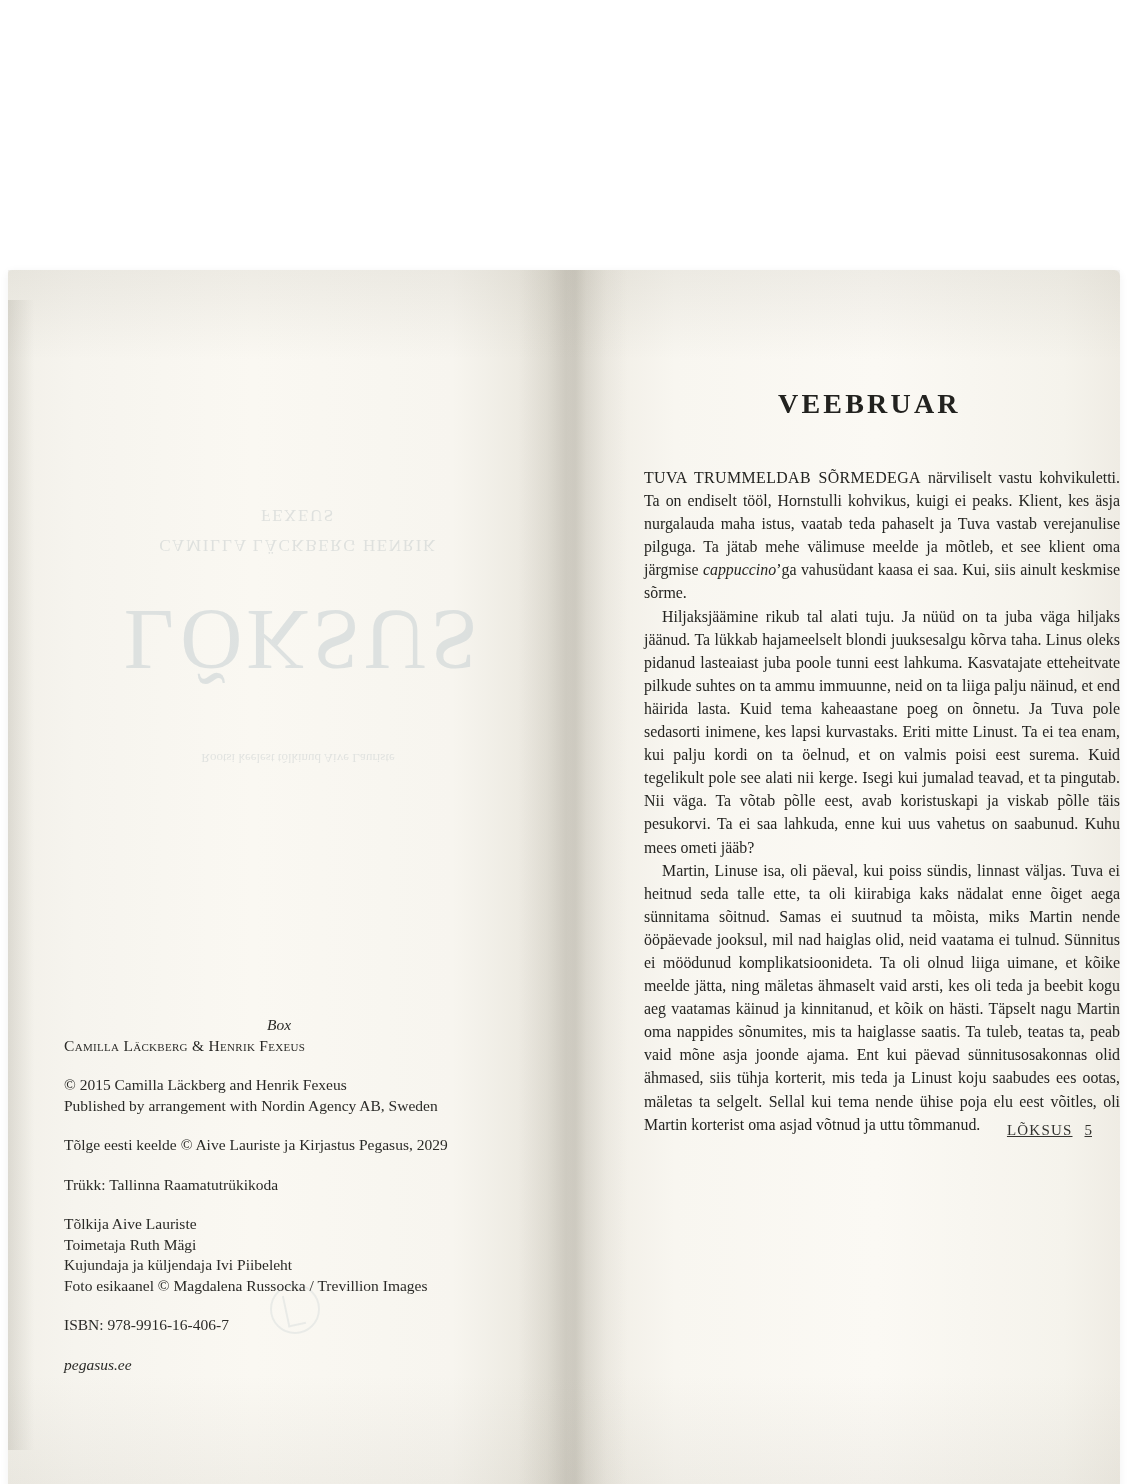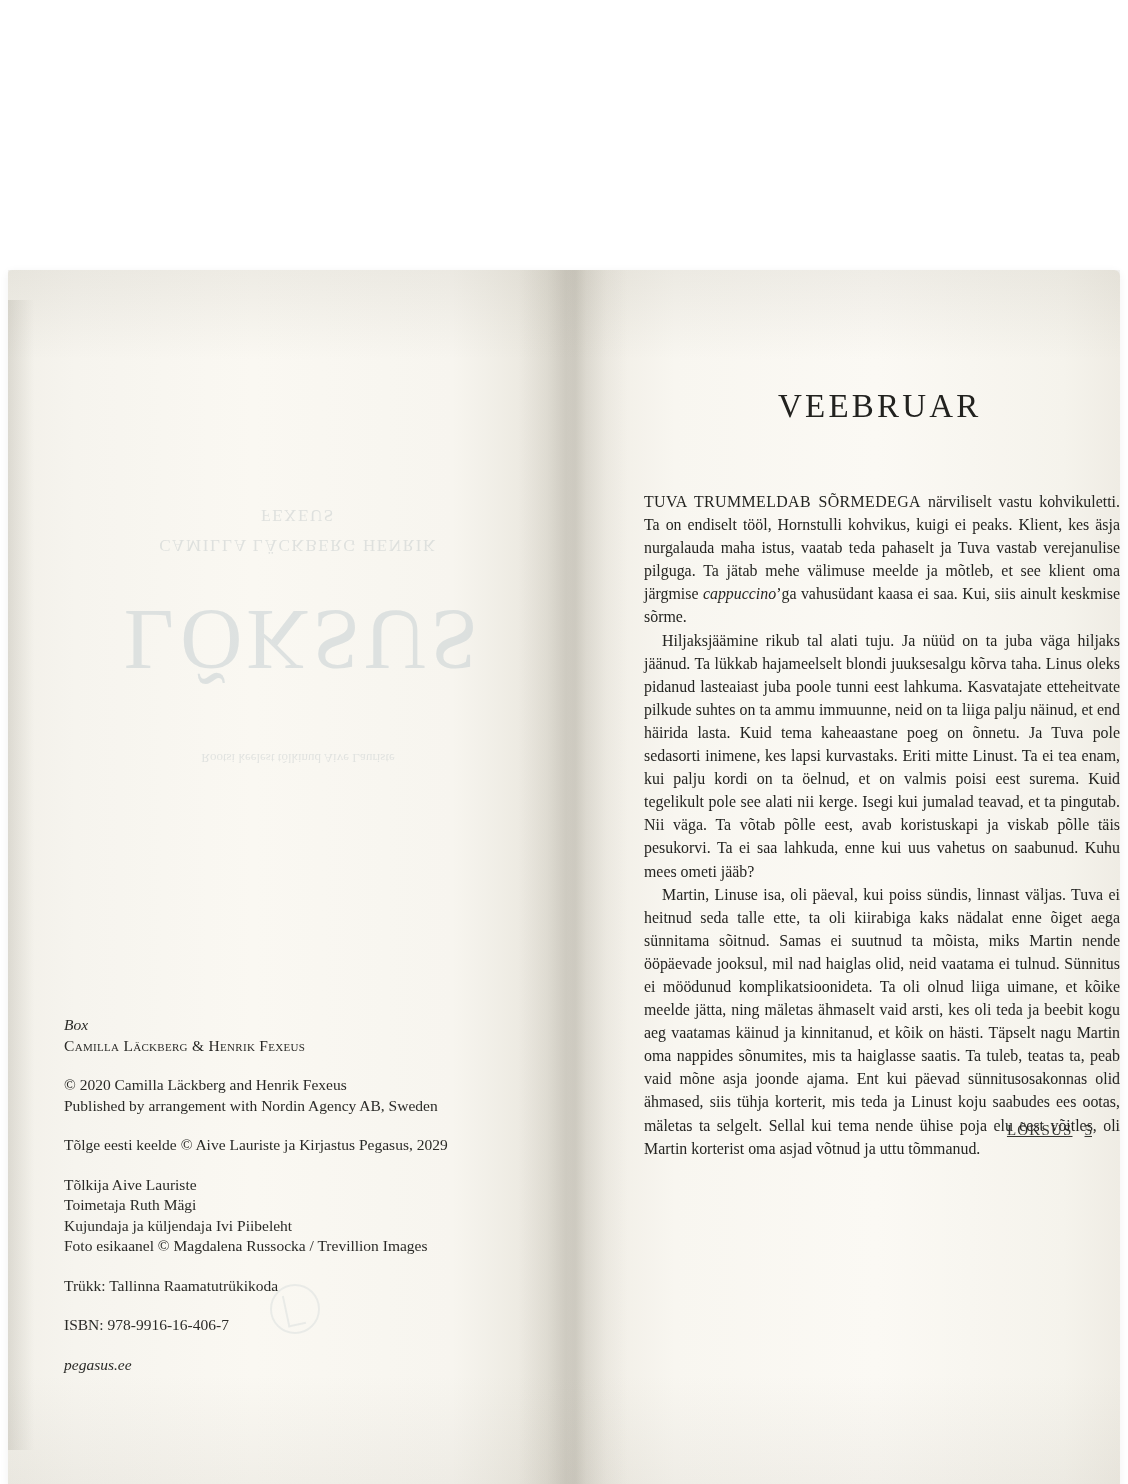--- a/index.html
+++ b/index.html
@@ -150,52 +150,51 @@
     width: 430px;
     font-size: 15.5px;
     line-height: 20.5px;
     color: #2a2a27;
   }
   .imprint .grp { margin-bottom: 19px; }
   .imprint .sc {
     font-variant: small-caps;
     letter-spacing: 0.3px;
   }
-  .imprint .italic { font-style: italic; }
+  .imprint .italic { font-style: italic; text-align: center; }
   .imprint .web { font-style: italic; }
 
   
   .page-right {
     position: absolute;
     left: 600px;
     top: 0;
     width: 500px;
     height: 100%;
   }
   .chapter-title {
     position: absolute;
     left: 170px;
     top: 118px;
-    font-size: 33px;
+    font-size: 28px;
     letter-spacing: 3.2px;
     color: #22221f;
     font-variant: small-caps;
-    font-weight: 400;
+    font-weight: 700;
   }
   .body-text {
     position: absolute;
     left: 36px;
     top: 196px;
     width: 476px;
     font-size: 15.9px;
     line-height: 23.1px;
     text-align: justify;
     color: #242421;
     hyphens: auto;
-    margin-top: 24px;
   }
   .body-text p { margin: 0; text-indent: 18px; }
   .body-text p.first { text-indent: 0; }
   .body-text .opening {
     font-variant: small-caps;
     letter-spacing: 0.4px;
   }
   .body-text .ital { font-style: italic; }
 
   .folio {
@@ -223,35 +222,35 @@
       <div class="ghost ghost-sub">Rootsi keelest tõlkinud Aive Lauriste</div>
       <div class="ghost-logo"></div>
 
       <div class="imprint">
         <div class="grp">
           <div class="italic">Box</div>
           <div class="sc">Camilla Läckberg &amp; Henrik Fexeus</div>
         </div>
 
         <div class="grp">
-          <div>© 2020 Camilla Läckberg and Henrik Fexeus</div>
+          <div>© 2015 Camilla Läckberg and Henrik Fexeus</div>
           <div>Published by arrangement with Nordin Agency AB, Sweden</div>
         </div>
 
         <div class="grp">Tõlge eesti keelde © Aive Lauriste ja Kirjastus Pegasus, 2029</div>
+
+        <div class="grp">Trükk: Tallinna Raamatutrükikoda</div>
 
         <div class="grp">
           <div>Tõlkija Aive Lauriste</div>
           <div>Toimetaja Ruth Mägi</div>
           <div>Kujundaja ja küljendaja Ivi Piibeleht</div>
           <div>Foto esikaanel © Magdalena Russocka / Trevillion Images</div>
         </div>
 
-        <div class="grp">Trükk: Tallinna Raamatutrükikoda</div>
-
         <div class="grp">ISBN: 978-9916-16-406-7</div>
 
         <div class="web">pegasus.ee</div>
       </div>
     </div>
 
     <div class="page-right">
 
       <div class="chapter-title">VEEBRUAR</div>
 

